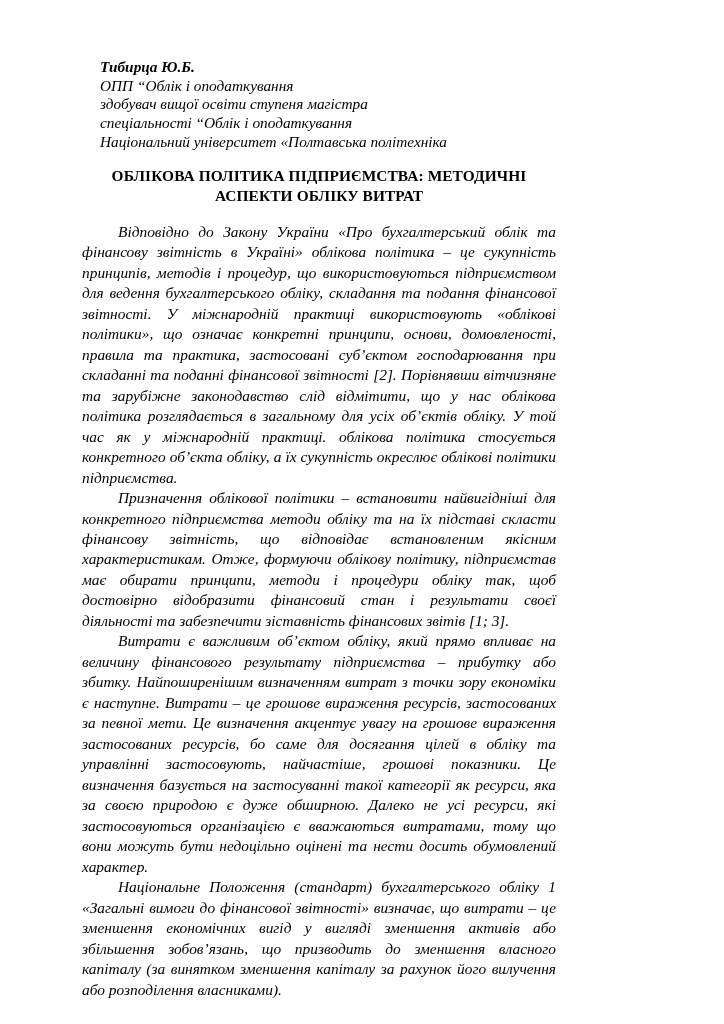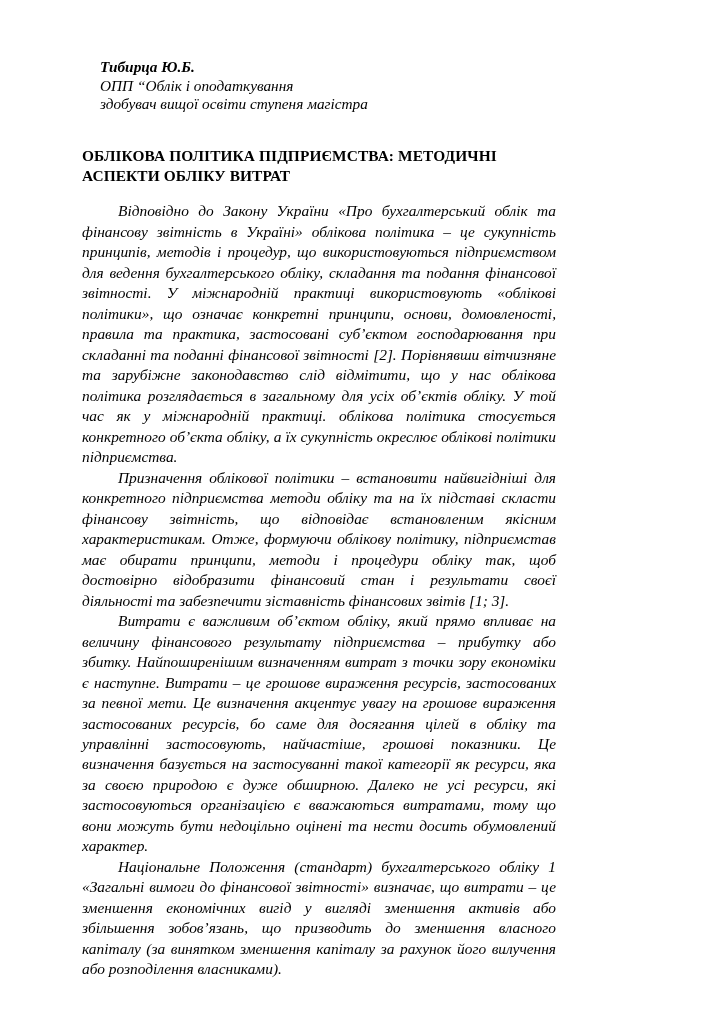--- a/index.html
+++ b/index.html
@@ -27,25 +27,25 @@
     line-height: 1.22;
   }
   .header-line {
     font-style: italic;
     white-space: pre;
   }
   .header-line.bold {
     font-weight: bold;
   }
   .title {
-    margin-top: 32px;
+    margin-top: 15px;
     margin-bottom: 0;
     font-size: 15.4px;
     font-weight: bold;
-    text-align: left;
+    text-align: center;
     line-height: 1.28;
     letter-spacing: 0.1px;
   }
   .body-text {
     margin-top: 16px;
     font-size: 15.4px;
     line-height: 1.33;
     text-align: justify;
     text-justify: inter-word;
   }
@@ -58,20 +58,22 @@
 </style>
 </head>
 <body>
 
 <div class="page">
 
   <div class="header-block">
     <div class="header-line bold">Тибирца Ю.Б.</div>
     <div class="header-line">ОПП “Облік і оподаткування</div>
     <div class="header-line">здобувач вищої освіти ступеня магістра</div>
+    <div class="header-line">спеціальності “Облік і оподаткування</div>
+    <div class="header-line">Національний університет «Полтавська політехніка</div>
   </div>
 
   <h1 class="title">ОБЛІКОВА ПОЛІТИКА ПІДПРИЄМСТВА: МЕТОДИЧНІ АСПЕКТИ ОБЛІКУ ВИТРАТ</h1>
 
   <div class="body-text">
     <p>Відповідно до Закону України «Про бухгалтерський облік та фінансову звітність в Україні» облікова політика – це сукупність принципів, методів і процедур, що використовуються підприємством для ведення бухгалтерського обліку, складання та подання фінансової звітності. У міжнародній практиці використовують «облікові політики», що означає конкретні принципи, основи, домовленості, правила та практика, застосовані суб’єктом господарювання при складанні та поданні фінансової звітності [2]. Порівнявши вітчизняне та зарубіжне законодавство слід відмітити, що у нас облікова політика розглядається в загальному для усіх об’єктів обліку. У той час як у міжнародній практиці. облікова політика стосується конкретного об’єкта обліку, а їх сукупність окреслює облікові політики підприємства.</p>
     <p>Призначення облікової політики – встановити найвигідніші для конкретного підприємства методи обліку та на їх підставі скласти фінансову звітність, що відповідає встановленим якісним характеристикам. Отже, формуючи облікову політику, підприємстав має обирати принципи, методи і процедури обліку так, щоб достовірно відобразити фінансовий стан і результати своєї діяльності та забезпечити зіставність фінансових звітів [1; 3].</p>
     <p>Витрати є важливим об’єктом обліку, який прямо впливає на величину фінансового результату підприємства – прибутку або збитку. Найпоширенішим визначенням витрат з точки зору економіки є наступне. Витрати – це грошове вираження ресурсів, застосованих за певної мети. Це визначення акцентує увагу на грошове вираження застосованих ресурсів, бо саме для досягання цілей в обліку та управлінні застосовують, найчастіше, грошові показники. Це визначення базується на застосуванні такої категорії як ресурси, яка за своєю природою є дуже обширною. Далеко не усі ресурси, які застосовуються організацією є вважаються витратами, тому що вони можуть бути недоцільно оцінені та нести досить обумовлений характер.</p>
     <p>Національне Положення (стандарт) бухгалтерського обліку 1 «Загальні вимоги до фінансової звітності» визначає, що витрати – це зменшення економічних вигід у вигляді зменшення активів або збільшення зобов’язань, що призводить до зменшення власного капіталу (за винятком зменшення капіталу за рахунок його вилучення або розподілення власниками).</p>
   </div>

